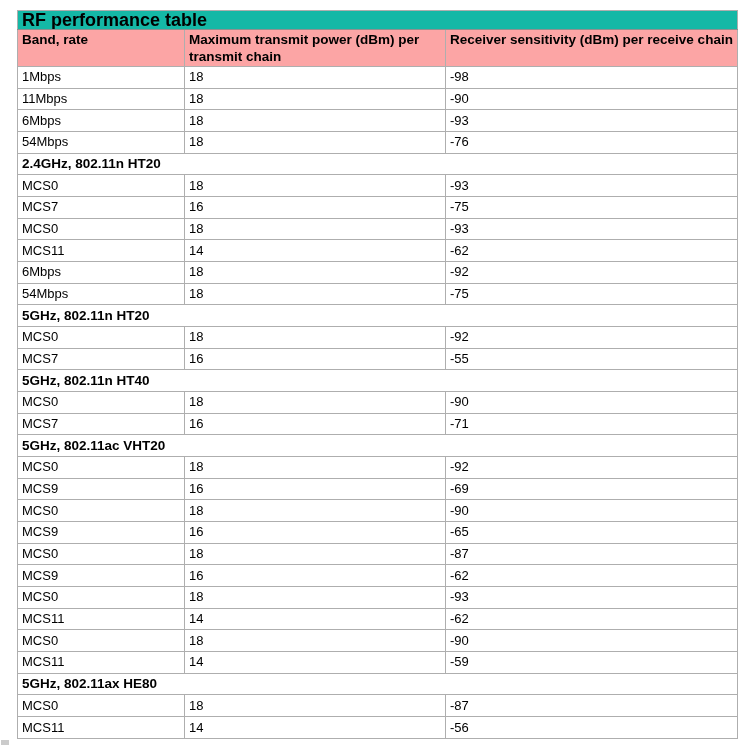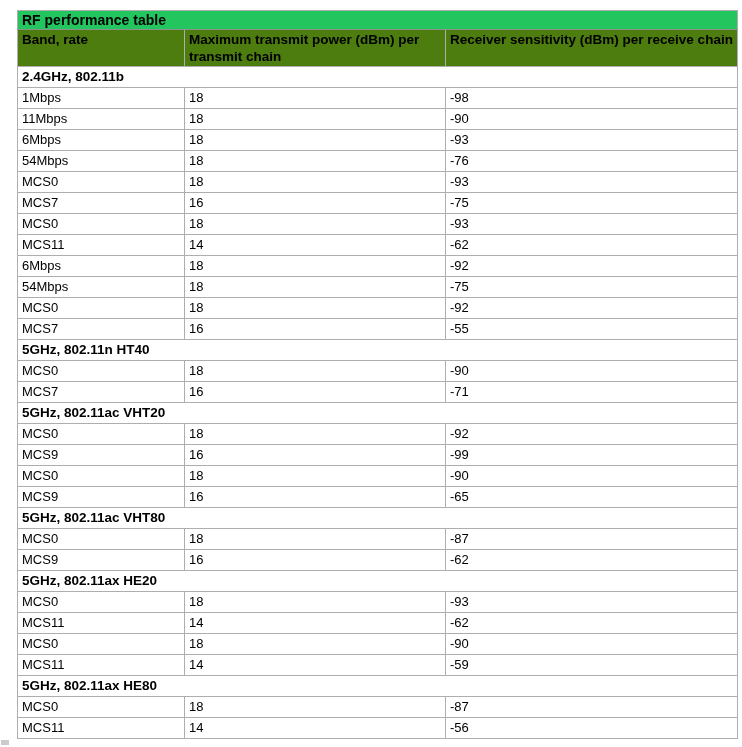--- a/index.html
+++ b/index.html
@@ -30,35 +30,35 @@
   table.rf td, table.rf th {
     border: 1px solid #aeaeae;
     padding: 0 3px 0 4px;
     font-size: 13px;
     line-height: 16px;
     overflow: hidden;
     white-space: normal;
   }
   tr.title-row { height: 19px; }
   tr.title-row td {
-    background: #22c55e;
+    background: #14b8a6;
     font-weight: bold;
-    font-size: 14px;
+    font-size: 18px;
     border-bottom-color: #8f8f8f;
     vertical-align: middle;
   }
   tr.header-row { height: 37px; }
   tr.header-row th {
     font-weight: bold;
     font-size: 13.5px;
     text-align: left;
     vertical-align: top;
     padding-top: 1px;
     line-height: 17px;
-    background: #4d7c0f;
+    background: #fca5a5;
   }
   tr.section-row td {
     font-weight: bold;
     font-size: 13.5px;
     vertical-align: middle;
   }
   tr.data-row td {
     vertical-align: middle;
   }
   .artifact {
@@ -85,43 +85,43 @@
       <tr class="title-row">
         <td colspan="3">RF performance table</td>
       </tr>
       <tr class="header-row">
         <th>Band, rate</th>
         <th>Maximum transmit power (dBm) per transmit chain</th>
         <th>Receiver sensitivity (dBm) per receive chain</th>
       </tr>
     </thead>
     <tbody>
-        <tr class="section-row">
-          <td colspan="3">2.4GHz, 802.11b</td>
-        </tr>
         <tr class="data-row">
           <td>1Mbps</td>
           <td>18</td>
           <td>-98</td>
         </tr>
         <tr class="data-row">
           <td>11Mbps</td>
           <td>18</td>
           <td>-90</td>
         </tr>
         <tr class="data-row">
           <td>6Mbps</td>
           <td>18</td>
           <td>-93</td>
         </tr>
         <tr class="data-row">
           <td>54Mbps</td>
           <td>18</td>
           <td>-76</td>
         </tr>
+        <tr class="section-row">
+          <td colspan="3">2.4GHz, 802.11n HT20</td>
+        </tr>
         <tr class="data-row">
           <td>MCS0</td>
           <td>18</td>
           <td>-93</td>
         </tr>
         <tr class="data-row">
           <td>MCS7</td>
           <td>16</td>
           <td>-75</td>
         </tr>
@@ -138,20 +138,23 @@
         <tr class="data-row">
           <td>6Mbps</td>
           <td>18</td>
           <td>-92</td>
         </tr>
         <tr class="data-row">
           <td>54Mbps</td>
           <td>18</td>
           <td>-75</td>
         </tr>
+        <tr class="section-row">
+          <td colspan="3">5GHz, 802.11n HT20</td>
+        </tr>
         <tr class="data-row">
           <td>MCS0</td>
           <td>18</td>
           <td>-92</td>
         </tr>
         <tr class="data-row">
           <td>MCS7</td>
           <td>16</td>
           <td>-55</td>
         </tr>
@@ -172,47 +175,41 @@
           <td colspan="3">5GHz, 802.11ac VHT20</td>
         </tr>
         <tr class="data-row">
           <td>MCS0</td>
           <td>18</td>
           <td>-92</td>
         </tr>
         <tr class="data-row">
           <td>MCS9</td>
           <td>16</td>
-          <td>-99</td>
+          <td>-69</td>
         </tr>
         <tr class="data-row">
           <td>MCS0</td>
           <td>18</td>
           <td>-90</td>
         </tr>
         <tr class="data-row">
           <td>MCS9</td>
           <td>16</td>
           <td>-65</td>
         </tr>
-        <tr class="section-row">
-          <td colspan="3">5GHz, 802.11ac VHT80</td>
-        </tr>
         <tr class="data-row">
           <td>MCS0</td>
           <td>18</td>
           <td>-87</td>
         </tr>
         <tr class="data-row">
           <td>MCS9</td>
           <td>16</td>
           <td>-62</td>
-        </tr>
-        <tr class="section-row">
-          <td colspan="3">5GHz, 802.11ax HE20</td>
         </tr>
         <tr class="data-row">
           <td>MCS0</td>
           <td>18</td>
           <td>-93</td>
         </tr>
         <tr class="data-row">
           <td>MCS11</td>
           <td>14</td>
           <td>-62</td>

